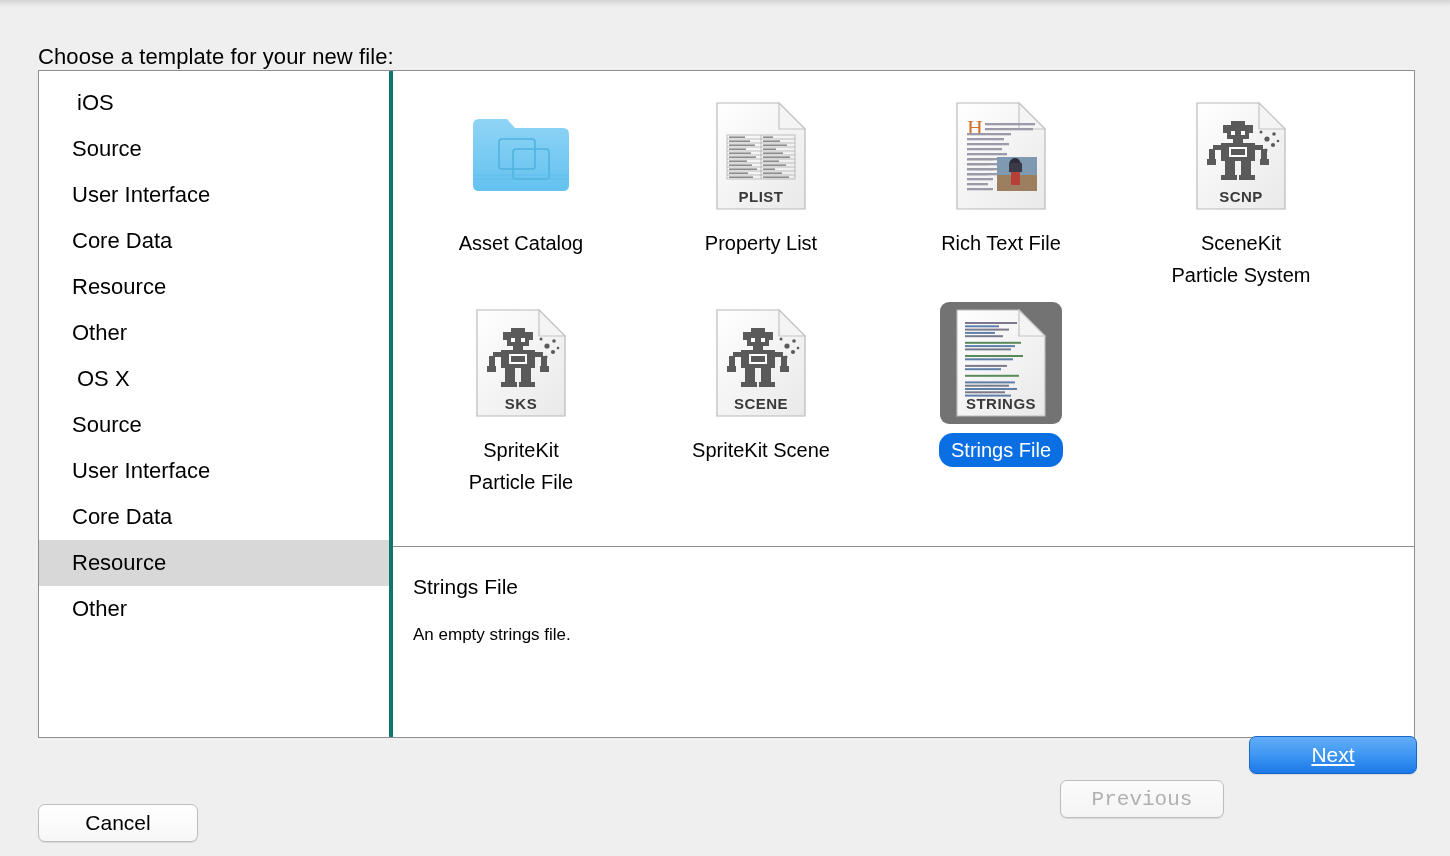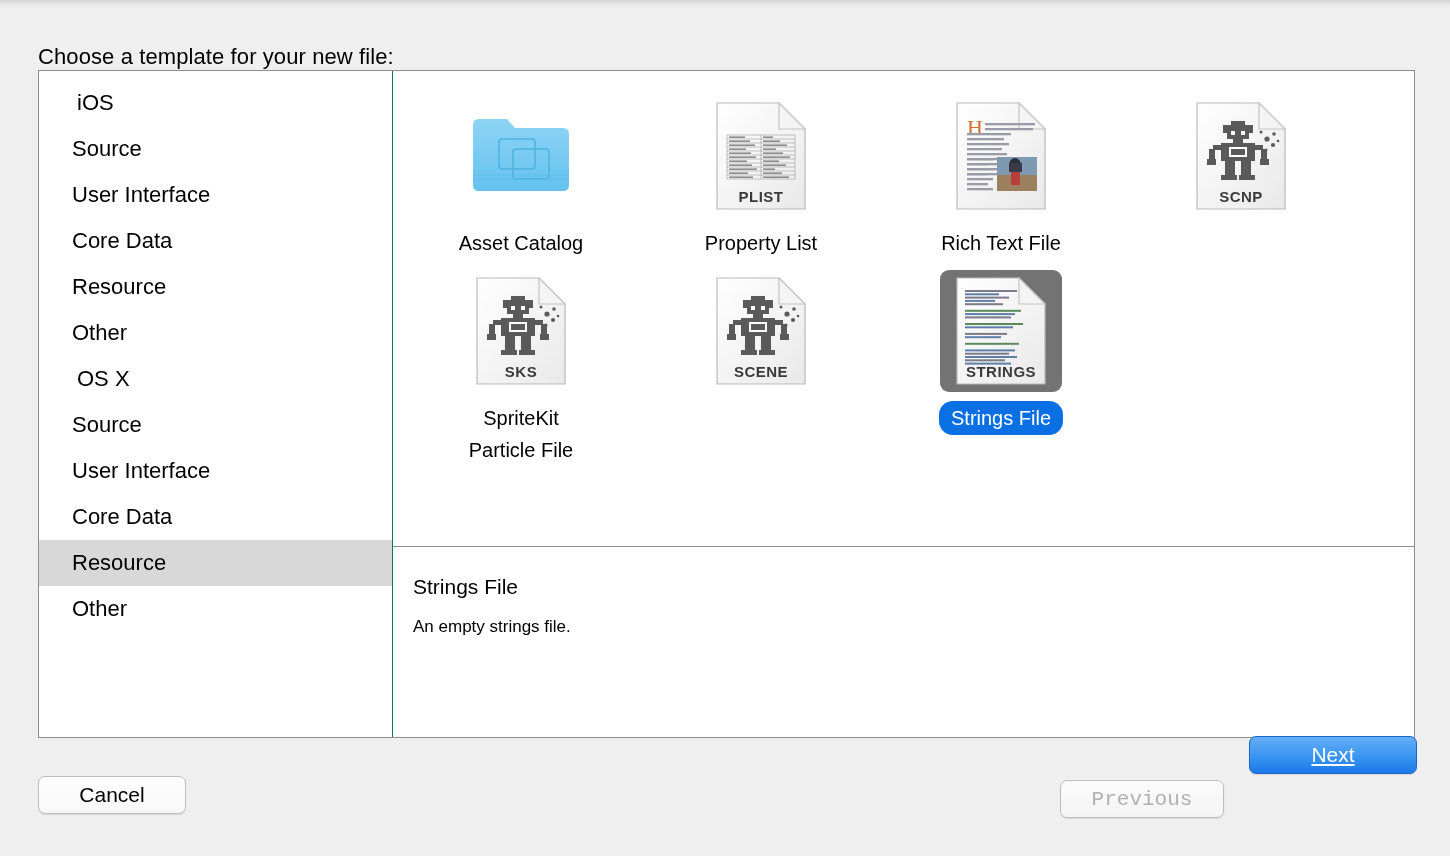--- a/index.html
+++ b/index.html
@@ -25,21 +25,21 @@
   #frame {
     position: absolute; left: 38px; top: 70px;
     width: 1377px; height: 668px;
     background: #ffffff;
     border: 1px solid #8e8e8e;
     display: flex;
   }
   
   #sidebar {
     width: 354px; height: 100%;
-    border-right: 1px solid #0f766e;
+    border-right: 4px solid #0f766e;
     background: #fff;
     padding-top: 9px;
     overflow: hidden;
   }
   .side-row {
     height: 46px;
     display: flex; align-items: center;
     font-size: 22px; color: #000;
   }
   .side-row.group { padding-left: 38px; }
@@ -75,35 +75,35 @@
     max-width: 230px;
   }
   .cell.selected .cell-label {
     background: #0b6fe4; color: #ffffff;
   }
   
   #desc {
     flex: 1; padding: 28px 0 0 20px; background: #fff;
   }
   #desc-title { font-size: 21px; color: #000; }
-  #desc-body  { font-size: 17px; color: #000; margin-top: 18px; }
+  #desc-body  { font-size: 17px; color: #000; margin-top: 26px; }
   
   .btn {
     position: absolute;
     height: 38px;
     border-radius: 7px;
     font-size: 21px;
     display: flex; align-items: center; justify-content: center;
     border: 1px solid #bdbdbd;
     background: linear-gradient(to bottom,#ffffff,#f7f7f7);
     color: #000;
     box-shadow: 0 1px 1px rgba(0,0,0,0.10);
     cursor: default;
   }
-  #btn-cancel { left: 38px; top: 776px; width: 148px; }
+  #btn-cancel { left: 38px; top: 804px; width: 160px; }
   #btn-previous {
     left: 1060px; top: 780px; width: 164px;
     color: #b0b0b0;
     background: linear-gradient(to bottom,#fbfbfb,#f4f4f4);
     font-family: Liberation Mono, monospace;
   }
   #btn-next {
     left: 1249px; top: 736px; width: 168px;
     background: linear-gradient(to bottom,#63adf6 0%, #3f98f3 48%, #1b79e8 100%);
     border: 1px solid #1668c9;
@@ -321,20 +321,21 @@
     <circle cx="76" cy="38" r="2.6"></circle>
                   <circle cx="83" cy="33" r="1.8"></circle>
                   <circle cx="82" cy="44" r="2.1"></circle>
     <circle cx="70" cy="31" r="1.5"></circle>
                   <circle cx="87" cy="40" r="1.3"></circle>
                   <circle cx="75" cy="49" r="1.6"></circle>
   </g>
     <text x="50" y="101" font-family="Liberation Sans, sans-serif" font-size="15" font-weight="bold" fill="#3a3a3a" text-anchor="middle" letter-spacing="0.5">SCNP</text>
   </svg>
             </div>
+            <div class="cell-label">SceneKit<br>Particle System</div>
           </div>
         </div>
         <div class="grid-row">
           <div class="cell">
             <div class="icon-wrap">
               <svg width="100" height="110" viewBox="0 0 100 110">
     <defs>
       <linearGradient id="gSKS" x1="0" y1="0" x2="1" y2="1">
         <stop offset="0%" stop-color="#ffffff"></stop>
                     <stop offset="100%" stop-color="#e9e9e9"></stop>
@@ -412,20 +413,21 @@
     <circle cx="76" cy="38" r="2.6"></circle>
                   <circle cx="83" cy="33" r="1.8"></circle>
                   <circle cx="82" cy="44" r="2.1"></circle>
     <circle cx="70" cy="31" r="1.5"></circle>
                   <circle cx="87" cy="40" r="1.3"></circle>
                   <circle cx="75" cy="49" r="1.6"></circle>
   </g>
     <text x="50" y="101" font-family="Liberation Sans, sans-serif" font-size="15" font-weight="bold" fill="#3a3a3a" text-anchor="middle" letter-spacing="0.5">SCENE</text>
   </svg>
             </div>
+            <div class="cell-label">SpriteKit Scene</div>
           </div>
           <div class="cell selected">
             <div class="icon-wrap">
               <svg width="100" height="110" viewBox="0 0 100 110">
     <defs>
       <linearGradient id="gSTRINGS" x1="0" y1="0" x2="1" y2="1">
         <stop offset="0%" stop-color="#ffffff"></stop>
                     <stop offset="100%" stop-color="#e9e9e9"></stop>
       </linearGradient>
     </defs>

